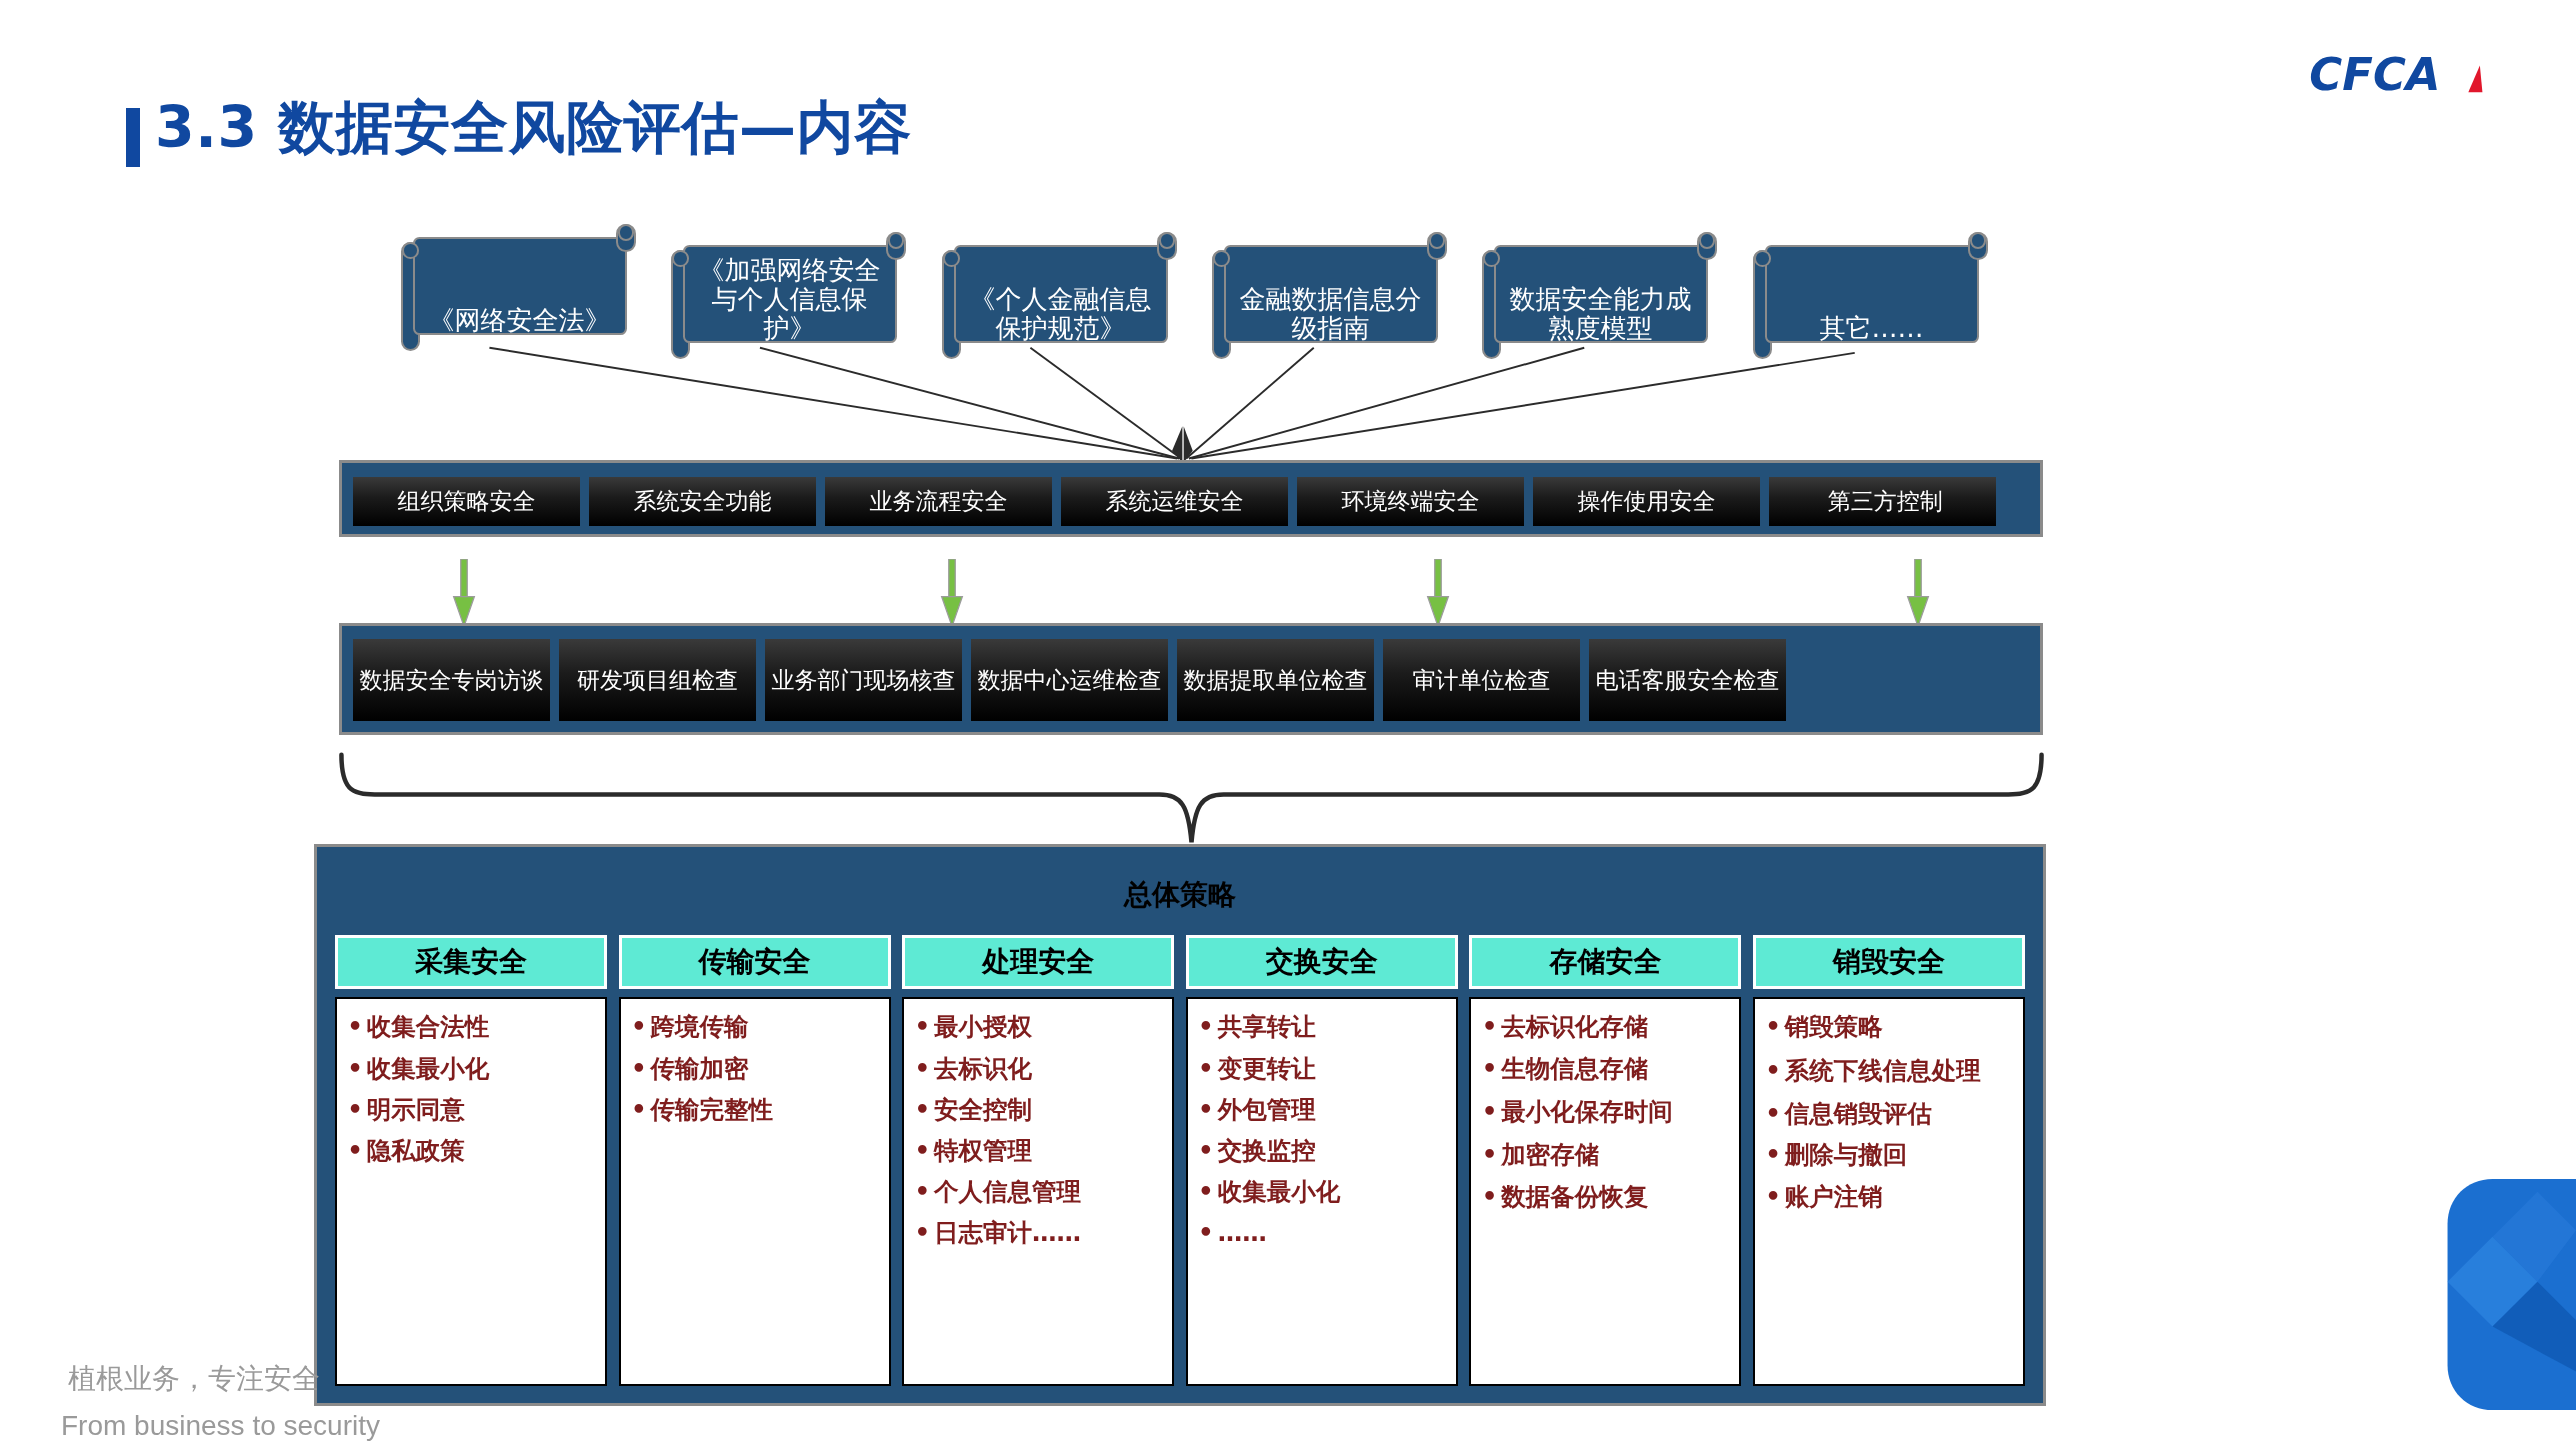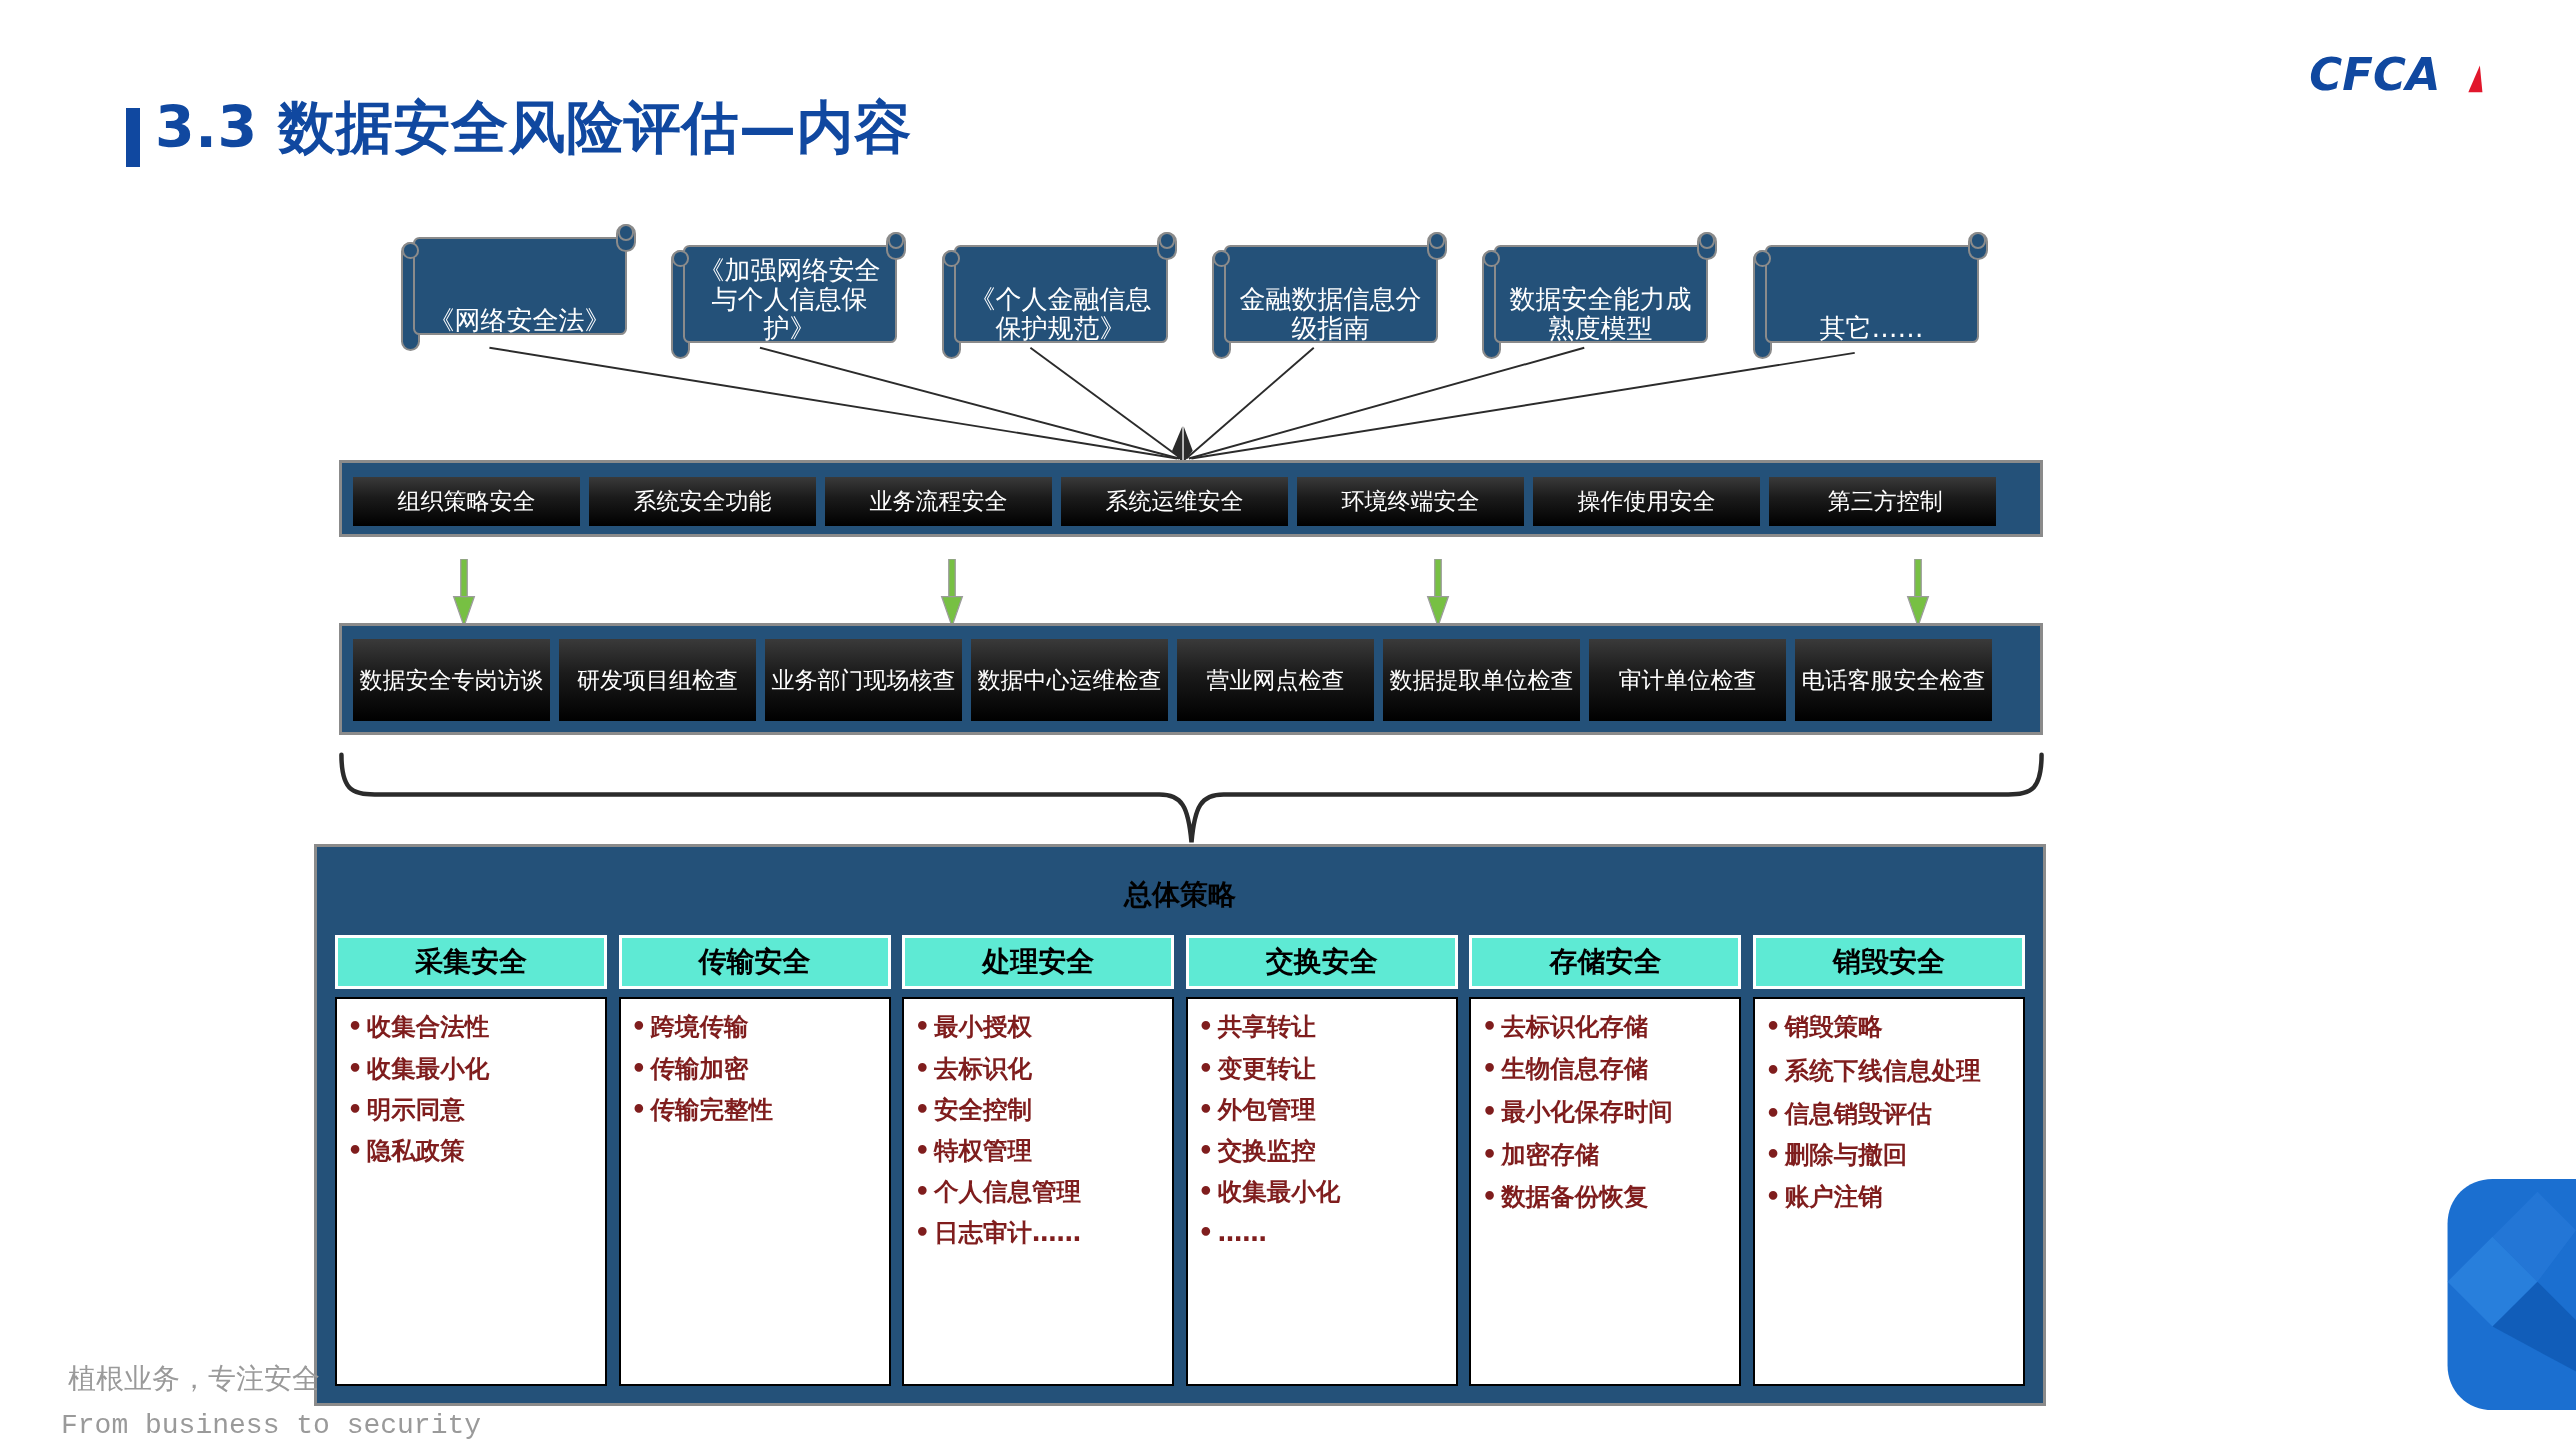--- a/index.html
+++ b/index.html
@@ -120,21 +120,21 @@
   .s-item.wrap{white-space:normal;line-height:1.18;}
   .s-item::before{content:"\2022";margin-right:3.9px;}
 
   
   #footer-cn{
     left:68px;top:1360px;font-size:28px;color:#9a9a9a;white-space:nowrap;
     font-family:"DejaVu Sans","Liberation Sans",sans-serif;
   }
   #footer-en{
     left:61px;top:1410px;font-size:28px;color:#9a9a9a;white-space:nowrap;
-    font-family:Liberation Mono, monospace;
+    font-family:Liberation Sans, sans-serif;
   }
 
   
   #deco-hex{right:0;top:1153px;width:167px;height:283px;}
 </style>
 </head>
 <body>
 
 <div class="abs" id="header-bar">
   <div class="abs" id="title-accent"></div>
@@ -253,21 +253,20 @@
   <rect x="15" y="0" width="10" height="62" fill="#77C043" stroke="#9c9c9c" stroke-width="2"></rect>
   <polygon points="4,58 36,58 20,104" fill="#77C043" stroke="#9c9c9c" stroke-width="2"></polygon>
 </svg>
 
 <div class="abs band" style="left:339px;top:623px;width:1704px;height:112px;"></div>
 <div class="band-inner" style="left:353px;top:639px;">
   <div class="dark-cell" style="width:197px;height:82px;">数据安全专岗访谈</div>
   <div class="dark-cell" style="width:197px;height:82px;">研发项目组检查</div>
   <div class="dark-cell" style="width:197px;height:82px;">业务部门现场核查</div>
   <div class="dark-cell" style="width:197px;height:82px;">数据中心运维检查</div>
-  <div class="dark-cell" style="width:197px;height:82px;">营业网点检查</div>
   <div class="dark-cell" style="width:197px;height:82px;">数据提取单位检查</div>
   <div class="dark-cell" style="width:197px;height:82px;">审计单位检查</div>
   <div class="dark-cell" style="width:197px;height:82px;">电话客服安全检查</div>
 </div>
 
 <svg class="abs" id="brace-svg" viewBox="0 0 2660 150">
   <path d="M10,10 C10,70 30,72 70,72 L1280,72 C1315,72 1325,90 1330,146
            C1335,90 1345,72 1380,72 L2590,72 C2630,72 2650,70 2650,10" fill="none" stroke="#2b2b2b" stroke-width="7" stroke-linecap="round"></path>
 </svg>
 

